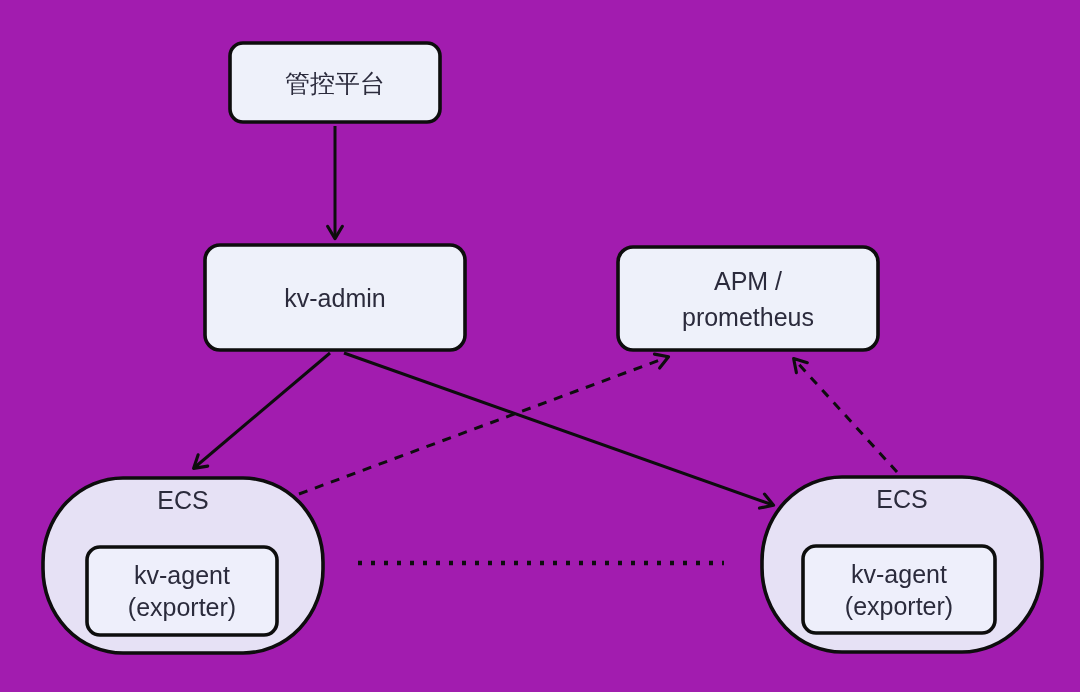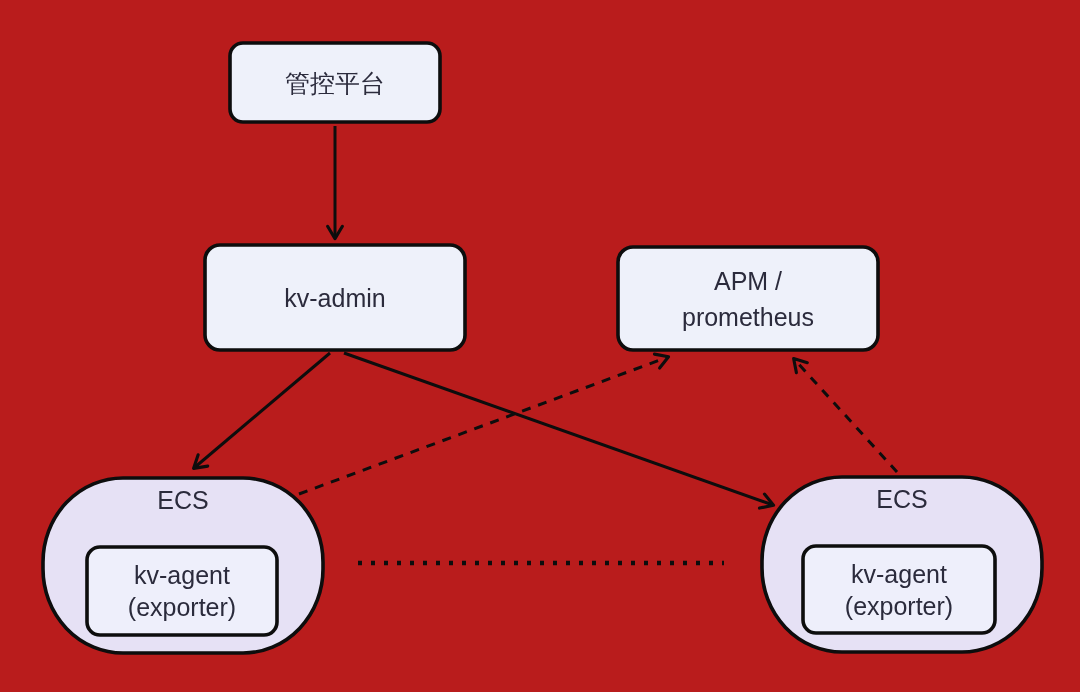--- a/index.html
+++ b/index.html
@@ -5,21 +5,21 @@
   html, body {
     margin: 0;
     padding: 0;
     background: #ffffff;
     font-family: "Liberation Sans", "DejaVu Sans", sans-serif;
   }
   .canvas {
     position: relative;
     width: 1080px;
     height: 692px;
-    background: #b91c1c;
+    background: #a21caf;
     overflow: hidden;
   }
   svg { display: block; }
   .node-rect {
     fill: #eef1fa;
     stroke: #0d0d0d;
     stroke-width: 3.6;
   }
   .inner-rect {
     fill: #eeeffb;

